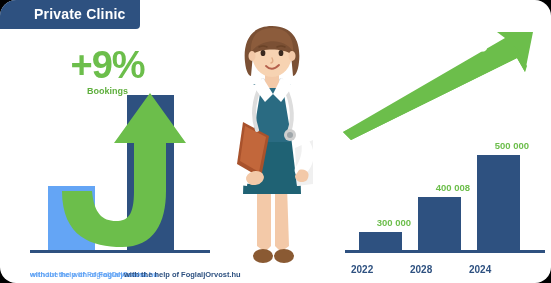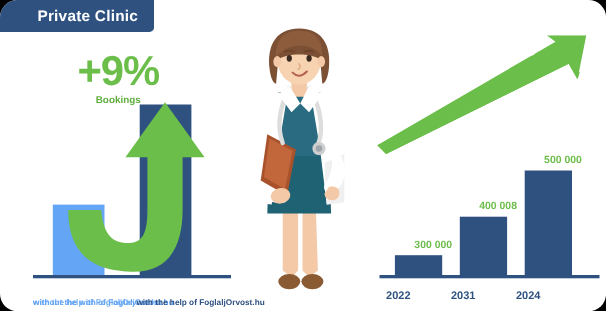--- a/index.html
+++ b/index.html
@@ -223,17 +223,17 @@
     <div id="rbar-2" class="rbar"></div>
     <div id="rbar-3" class="rbar"></div>
 
     <div id="rval-1" class="rval">300 000</div>
     <div id="rval-2" class="rval">400 008</div>
     <div id="rval-3" class="rval">500 000</div>
 
     <div id="right-baseline"></div>
 
     <div id="ryear-1" class="ryear">2022</div>
-    <div id="ryear-2" class="ryear">2031</div>
+    <div id="ryear-2" class="ryear">2028</div>
     <div id="ryear-3" class="ryear">2024</div>
   </div>
 
 </div>
 
 </body></html>

